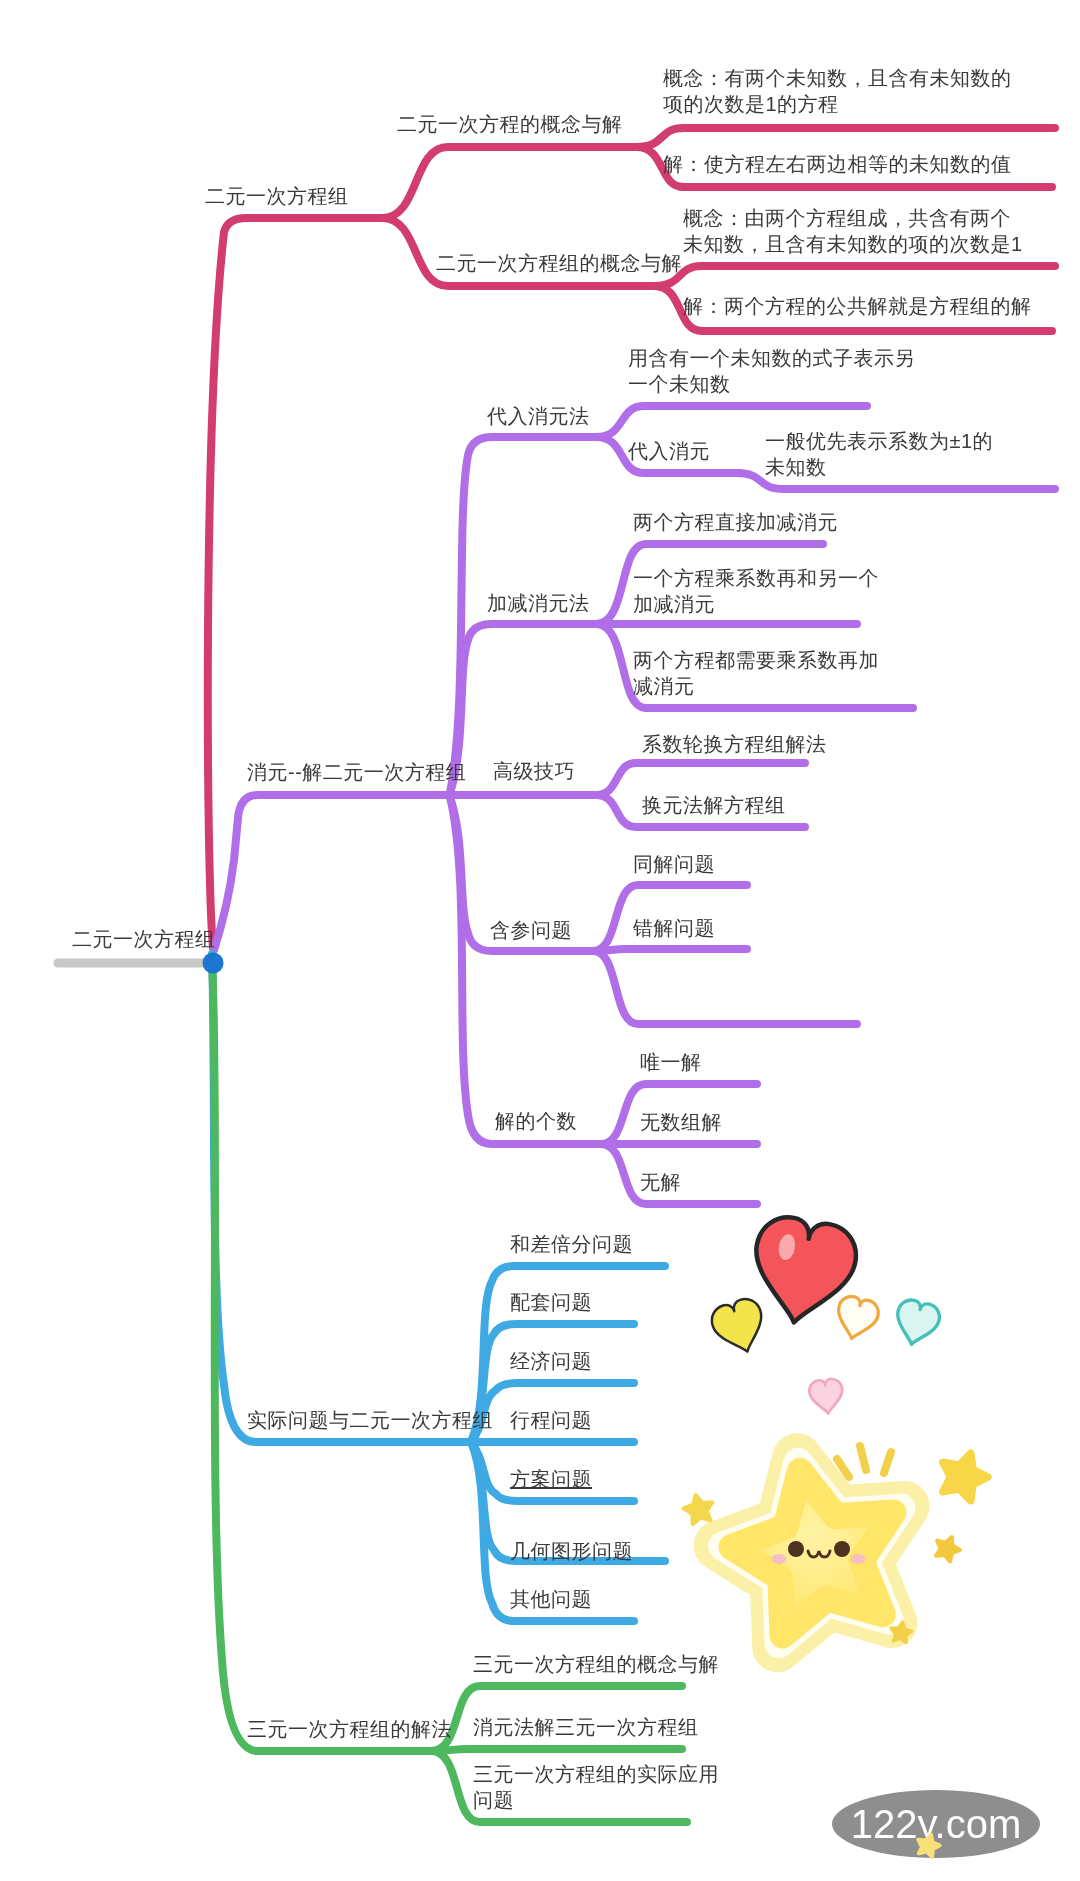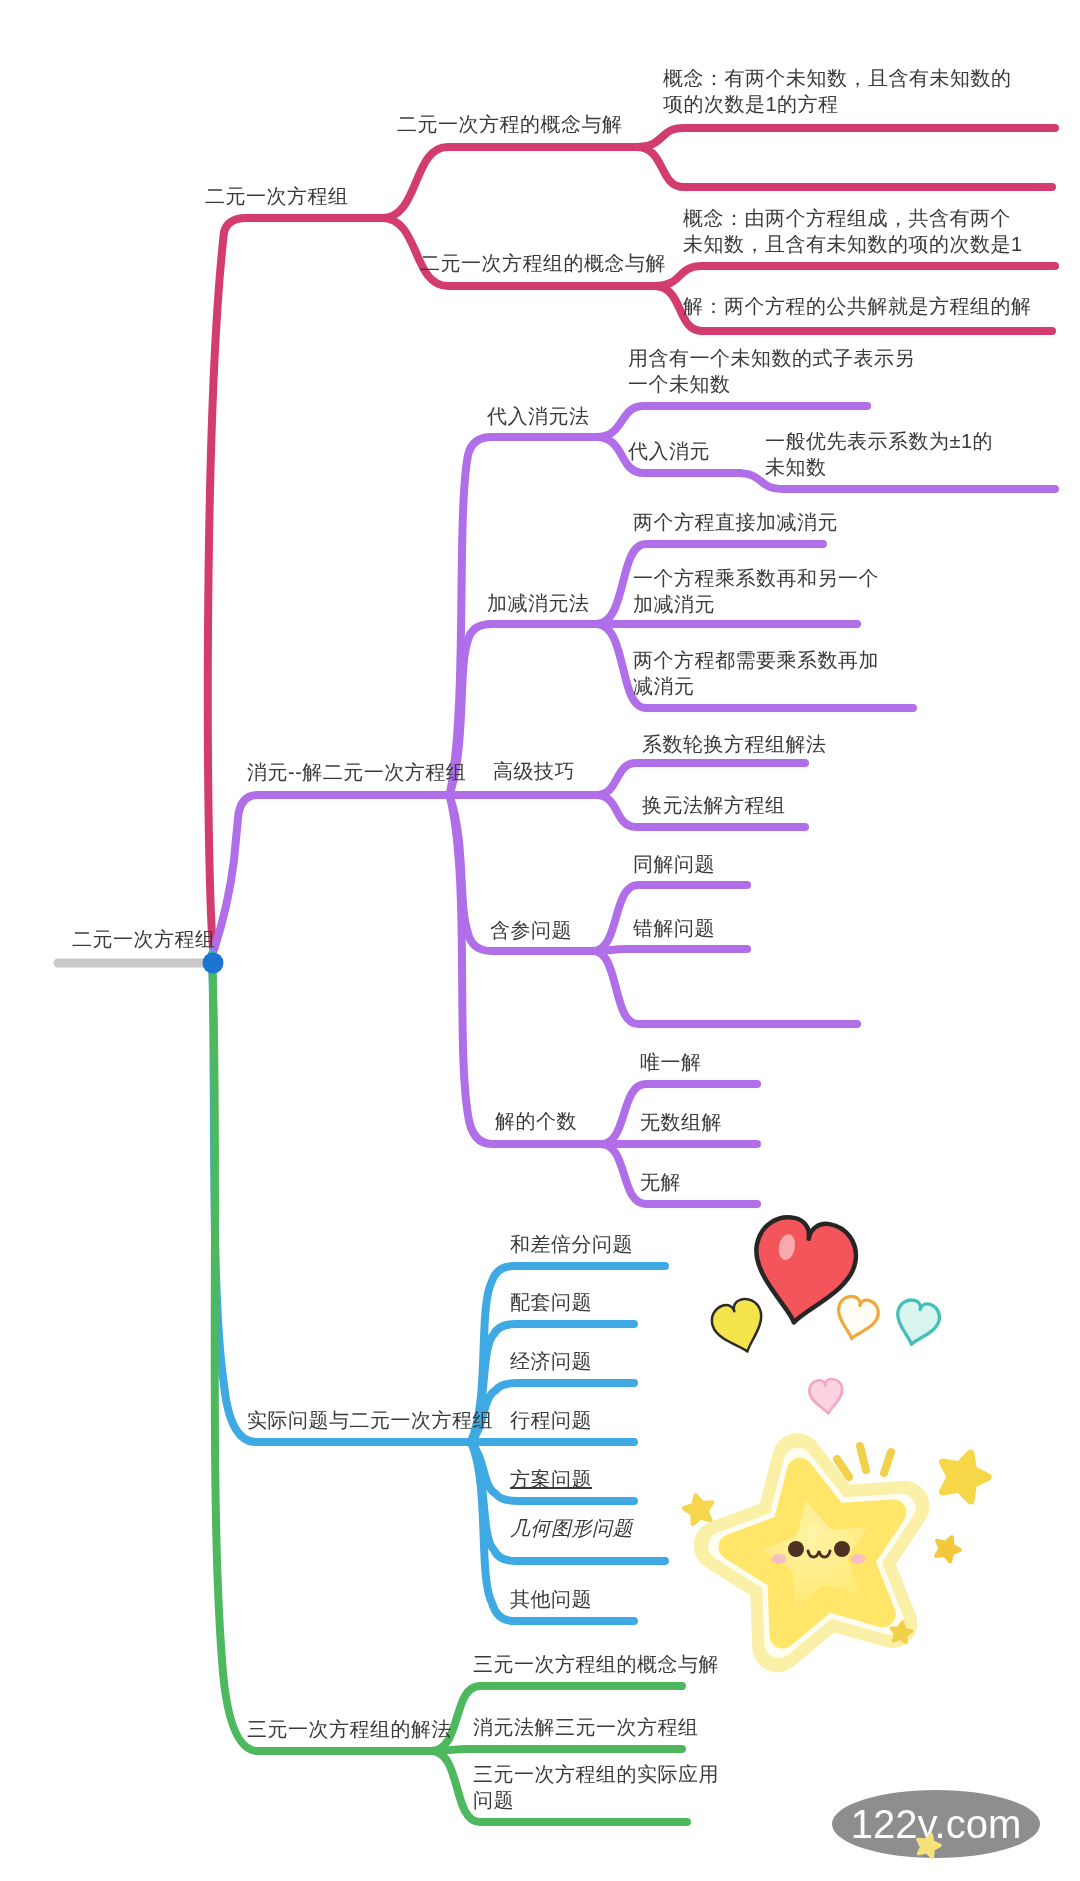--- a/index.html
+++ b/index.html
@@ -123,21 +123,22 @@
     <use href="#star5" transform="translate(928,1846) rotate(15) scale(12)" fill="#f6e07a" stroke="#f6e07a" stroke-width="0.3" stroke-linejoin="round"></use>
   </g>
 </svg>
 
 <div class="label" style="left:72px;bottom:929px;">二元一次方程组</div>
 
 <div class="label" style="left:205px;bottom:1672px;">二元一次方程组</div>
 <div class="label" style="left:397px;bottom:1744px;">二元一次方程的概念与解</div>
 <div class="label" style="left:663px;bottom:1764px;">概念：有两个未知数，且含有未知数的
 项的次数是1的方程</div>
-<div class="label" style="left:420px;bottom:1605px;text-align:right;">二元一次方程组的概念与解</div>
+<div class="label" style="left:663px;bottom:1704px;">解：使方程左右两边相等的未知数的值</div>
+<div class="label" style="left:436px;bottom:1605px;text-align:right;">二元一次方程组的概念与解</div>
 <div class="label" style="left:683px;bottom:1624px;">概念：由两个方程组成，共含有两个
 未知数，且含有未知数的项的次数是1</div>
 <div class="label" style="left:683px;bottom:1562px;">解：两个方程的公共解就是方程组的解</div>
 
 <div class="label" style="left:247px;bottom:1096px;">消元--解二元一次方程组</div>
 <div class="label" style="left:487px;bottom:1452px;">代入消元法</div>
 <div class="label" style="left:628px;bottom:1484px;">用含有一个未知数的式子表示另
 一个未知数</div>
 <div class="label" style="left:628px;bottom:1417px;">代入消元</div>
 <div class="label" style="left:765px;bottom:1401px;">一般优先表示系数为±1的
@@ -158,21 +159,21 @@
 <div class="label" style="left:640px;bottom:806px;">唯一解</div>
 <div class="label" style="left:640px;bottom:746px;">无数组解</div>
 <div class="label" style="left:640px;bottom:686px;">无解</div>
 
 <div class="label" style="left:247px;bottom:448px;">实际问题与二元一次方程组</div>
 <div class="label" style="left:510px;bottom:624px;">和差倍分问题</div>
 <div class="label" style="left:510px;bottom:566px;">配套问题</div>
 <div class="label" style="left:510px;bottom:507px;">经济问题</div>
 <div class="label" style="left:510px;bottom:448px;">行程问题</div>
 <div class="label" style="left:510px;bottom:389px;text-decoration:underline;">方案问题</div>
-<div class="label" style="left:510px;bottom:340px;font-style:italic;">几何图形问题</div>
+<div class="label" style="left:510px;bottom:317px;">几何图形问题</div>
 <div class="label" style="left:510px;bottom:269px;">其他问题</div>
 
 <div class="label" style="left:247px;bottom:139px;">三元一次方程组的解法</div>
 <div class="label" style="left:473px;bottom:204px;">三元一次方程组的概念与解</div>
 <div class="label" style="left:473px;bottom:141px;">消元法解三元一次方程组</div>
 <div class="label" style="left:473px;bottom:68px;">三元一次方程组的实际应用
 问题</div>
 
 </div>
 

